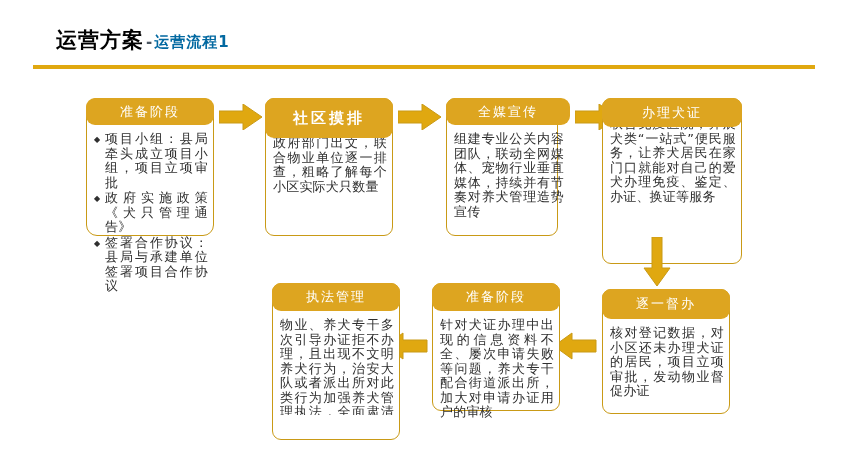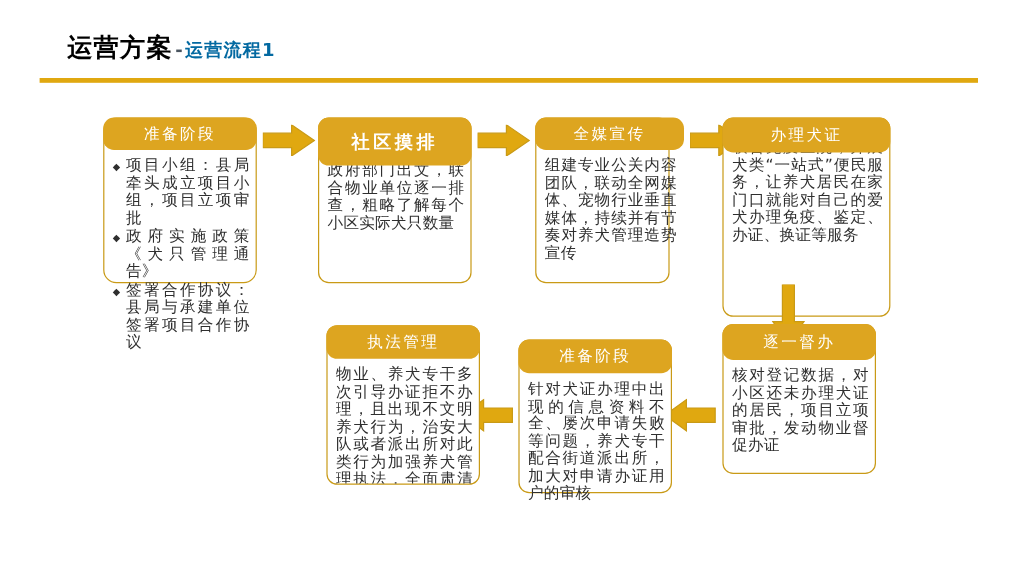--- a/index.html
+++ b/index.html
@@ -164,21 +164,21 @@
     <div class="node-head" style="width:140px; height:29px;">办理犬证</div>
     <div class="node-body" style="top:14px; width:140px; height:105px;">联合免疫医院，开展犬类“一站式”便民服务，让养犬居民在家门口就能对自己的爱犬办理免疫、鉴定、办证、换证等服务</div>
   </div>
 
   <div class="arrow" style="left:643px; top:237px; width:28px; height:50px;">
     <svg width="28" height="50" viewBox="0 0 28 50">
       <polygon points="9,0 19,0 19,31 27,31 14,49 1,31 9,31" fill="#e0a810" stroke="#c99a16" stroke-width="1"></polygon>
     </svg>
   </div>
 
-  <div class="node" style="left:602px; top:270px; width:128px; height:125px;">
+  <div class="node" style="left:602px; top:289px; width:128px; height:125px;">
     <div class="node-head" style="width:128px; height:30px;">逐一督办</div>
     <div class="node-body" style="top:32px; width:128px; height:91px;">核对登记数据，对小区还未办理犬证的居民，项目立项审批，发动物业督促办证</div>
   </div>
 
   <div class="arrow" style="left:553px; top:332px; width:44px; height:28px;">
     <svg width="44" height="28" viewBox="0 0 44 28">
       <polygon points="43,8 19,8 19,1 1,14 19,27 19,20 43,20" fill="#e0a810" stroke="#c99a16" stroke-width="1"></polygon>
     </svg>
   </div>
 
@@ -186,18 +186,18 @@
     <div class="node-head" style="width:128px; height:28px;">准备阶段</div>
     <div class="node-body" style="top:30px; width:128px; height:96px;">针对犬证办理中出现的信息资料不全、屡次申请失败等问题，养犬专干配合街道派出所，加大对申请办证用户的审核</div>
   </div>
 
   <div class="arrow" style="left:384px; top:332px; width:44px; height:28px;">
     <svg width="44" height="28" viewBox="0 0 44 28">
       <polygon points="43,8 19,8 19,1 1,14 19,27 19,20 43,20" fill="#e0a810" stroke="#c99a16" stroke-width="1"></polygon>
     </svg>
   </div>
 
-  <div class="node" style="left:272px; top:271px; width:128px; height:133px;text-decoration:underline;">
+  <div class="node" style="left:272px; top:283px; width:128px; height:157px;text-decoration:underline;">
     <div class="node-head" style="width:128px; height:28px;">执法管理</div>
     <div class="node-body" style="top:30px; width:128px; height:101px; overflow:hidden;">物业、养犬专干多次引导办证拒不办理，且出现不文明养犬行为，治安大队或者派出所对此类行为加强养犬管理执法，全面肃清不实名养犬行为</div>
   </div>
 
 </div>
 
 </body></html>

